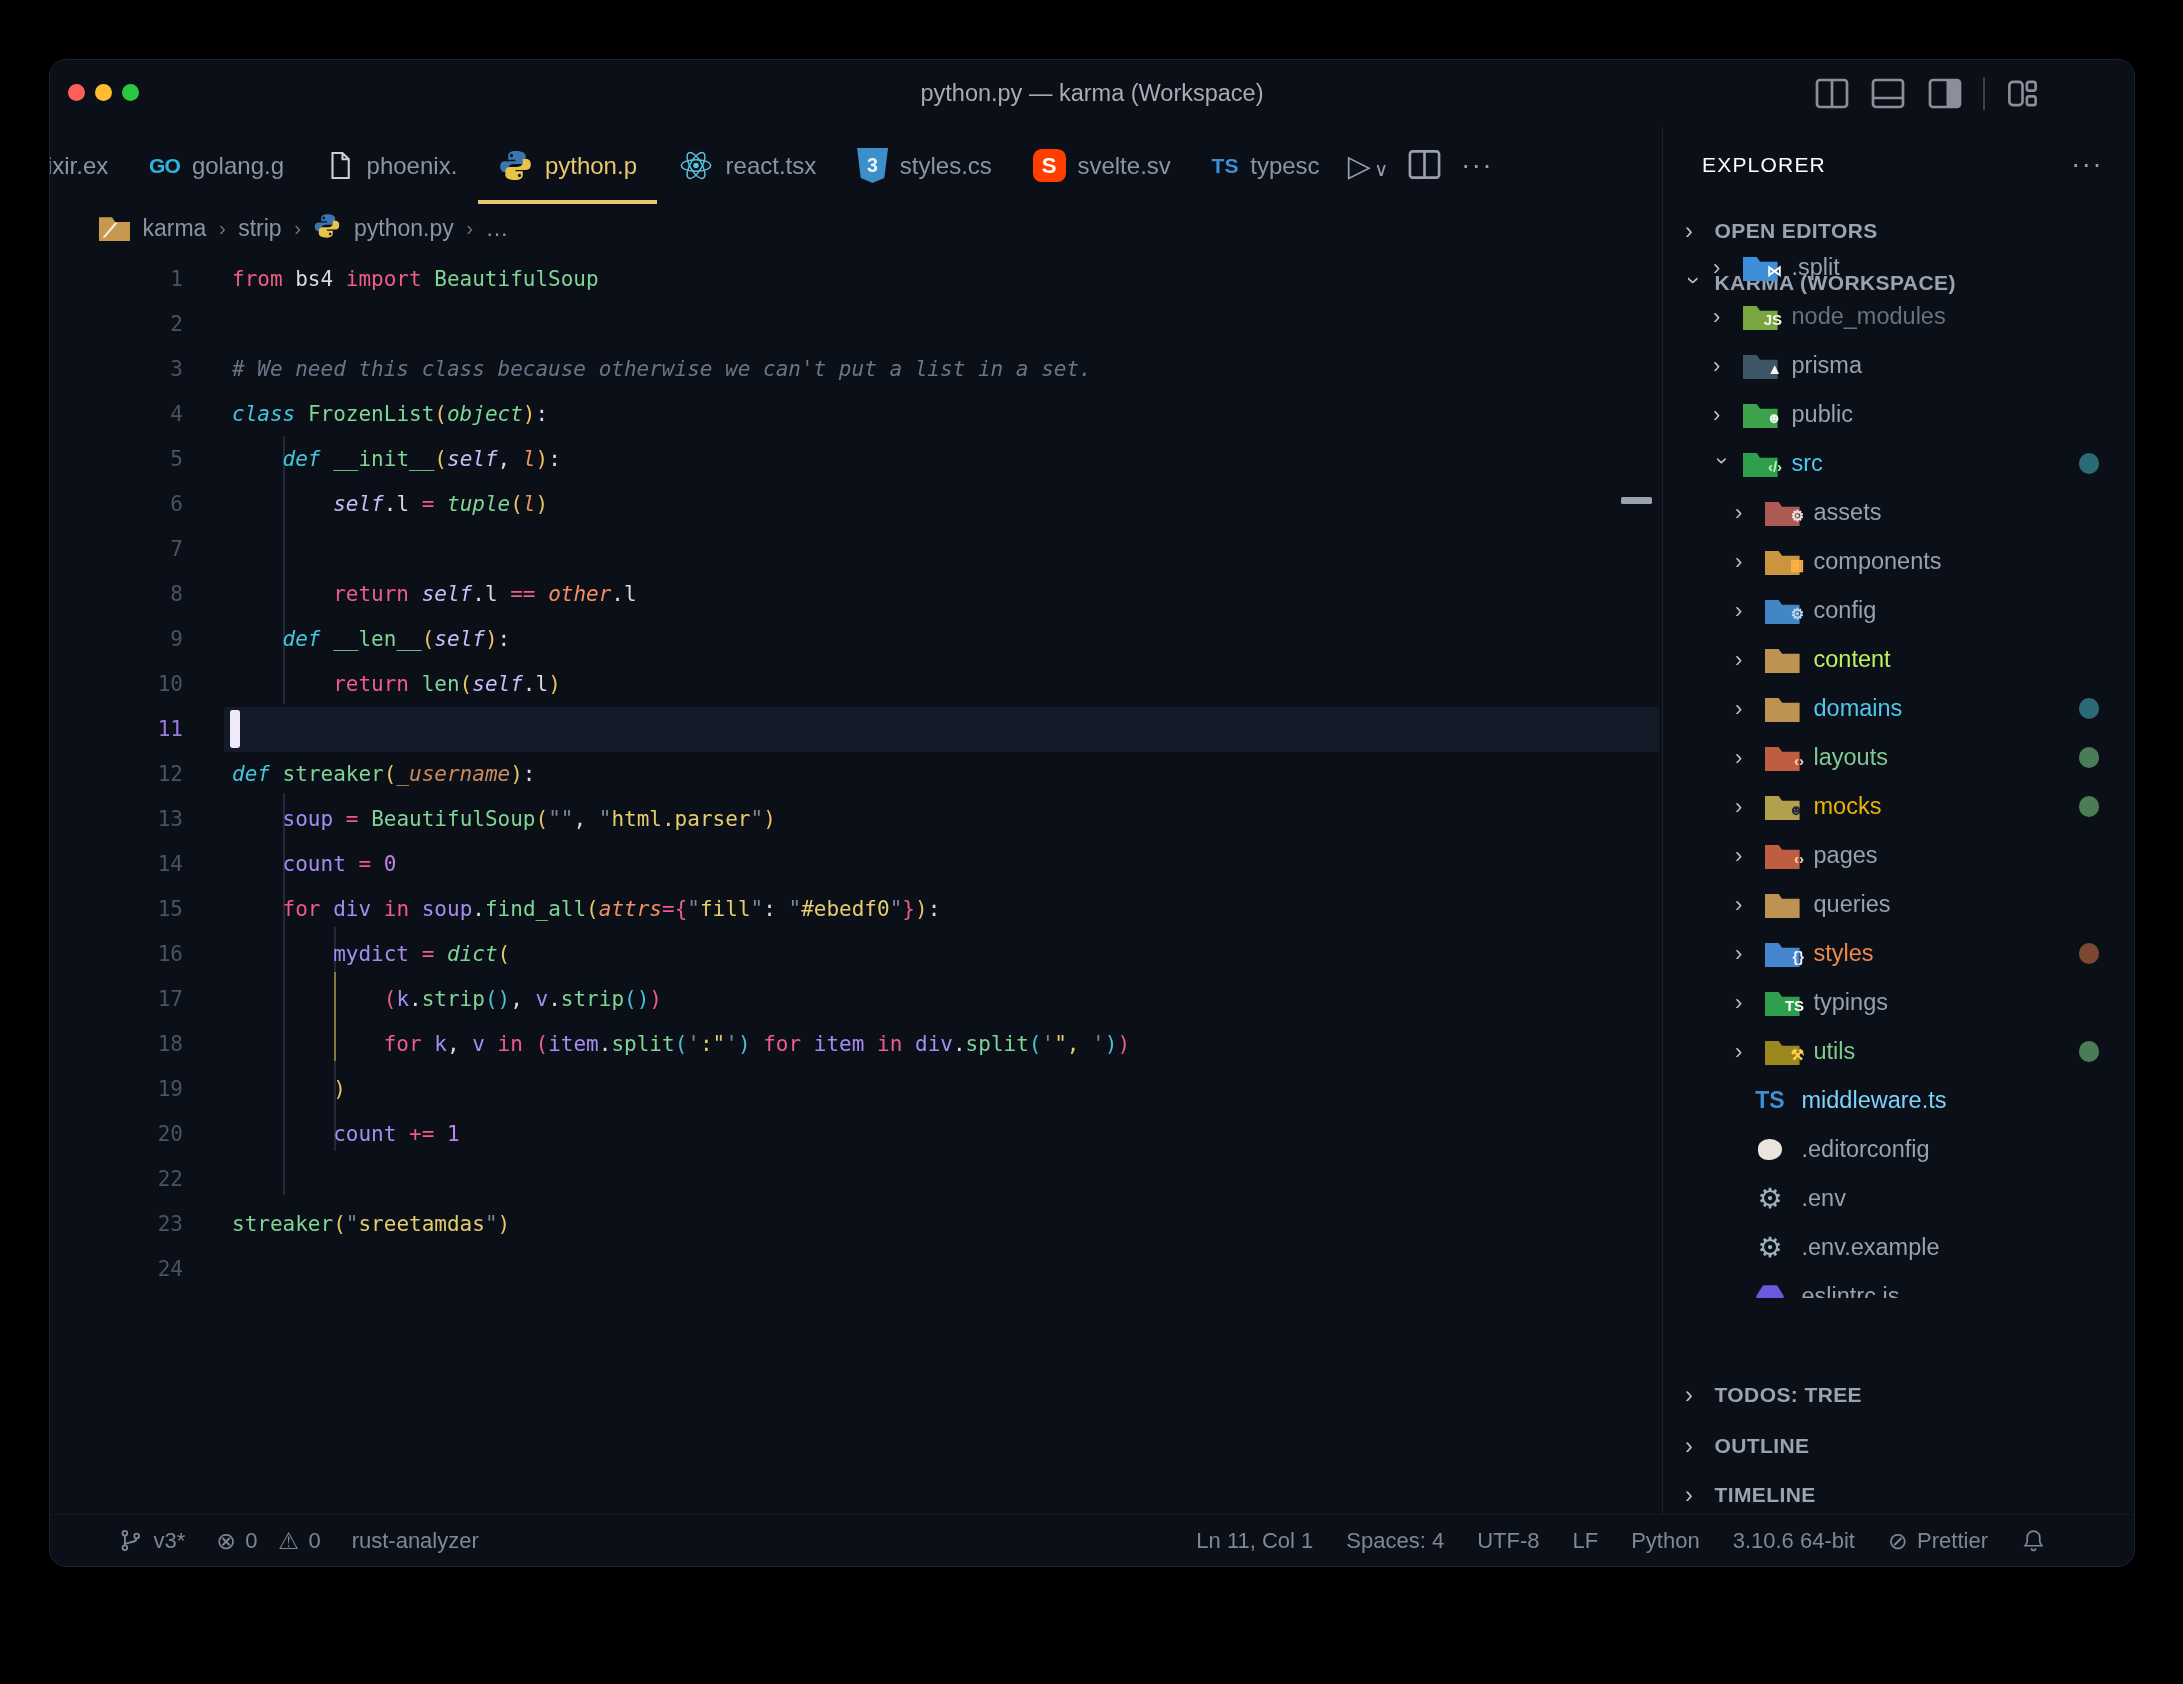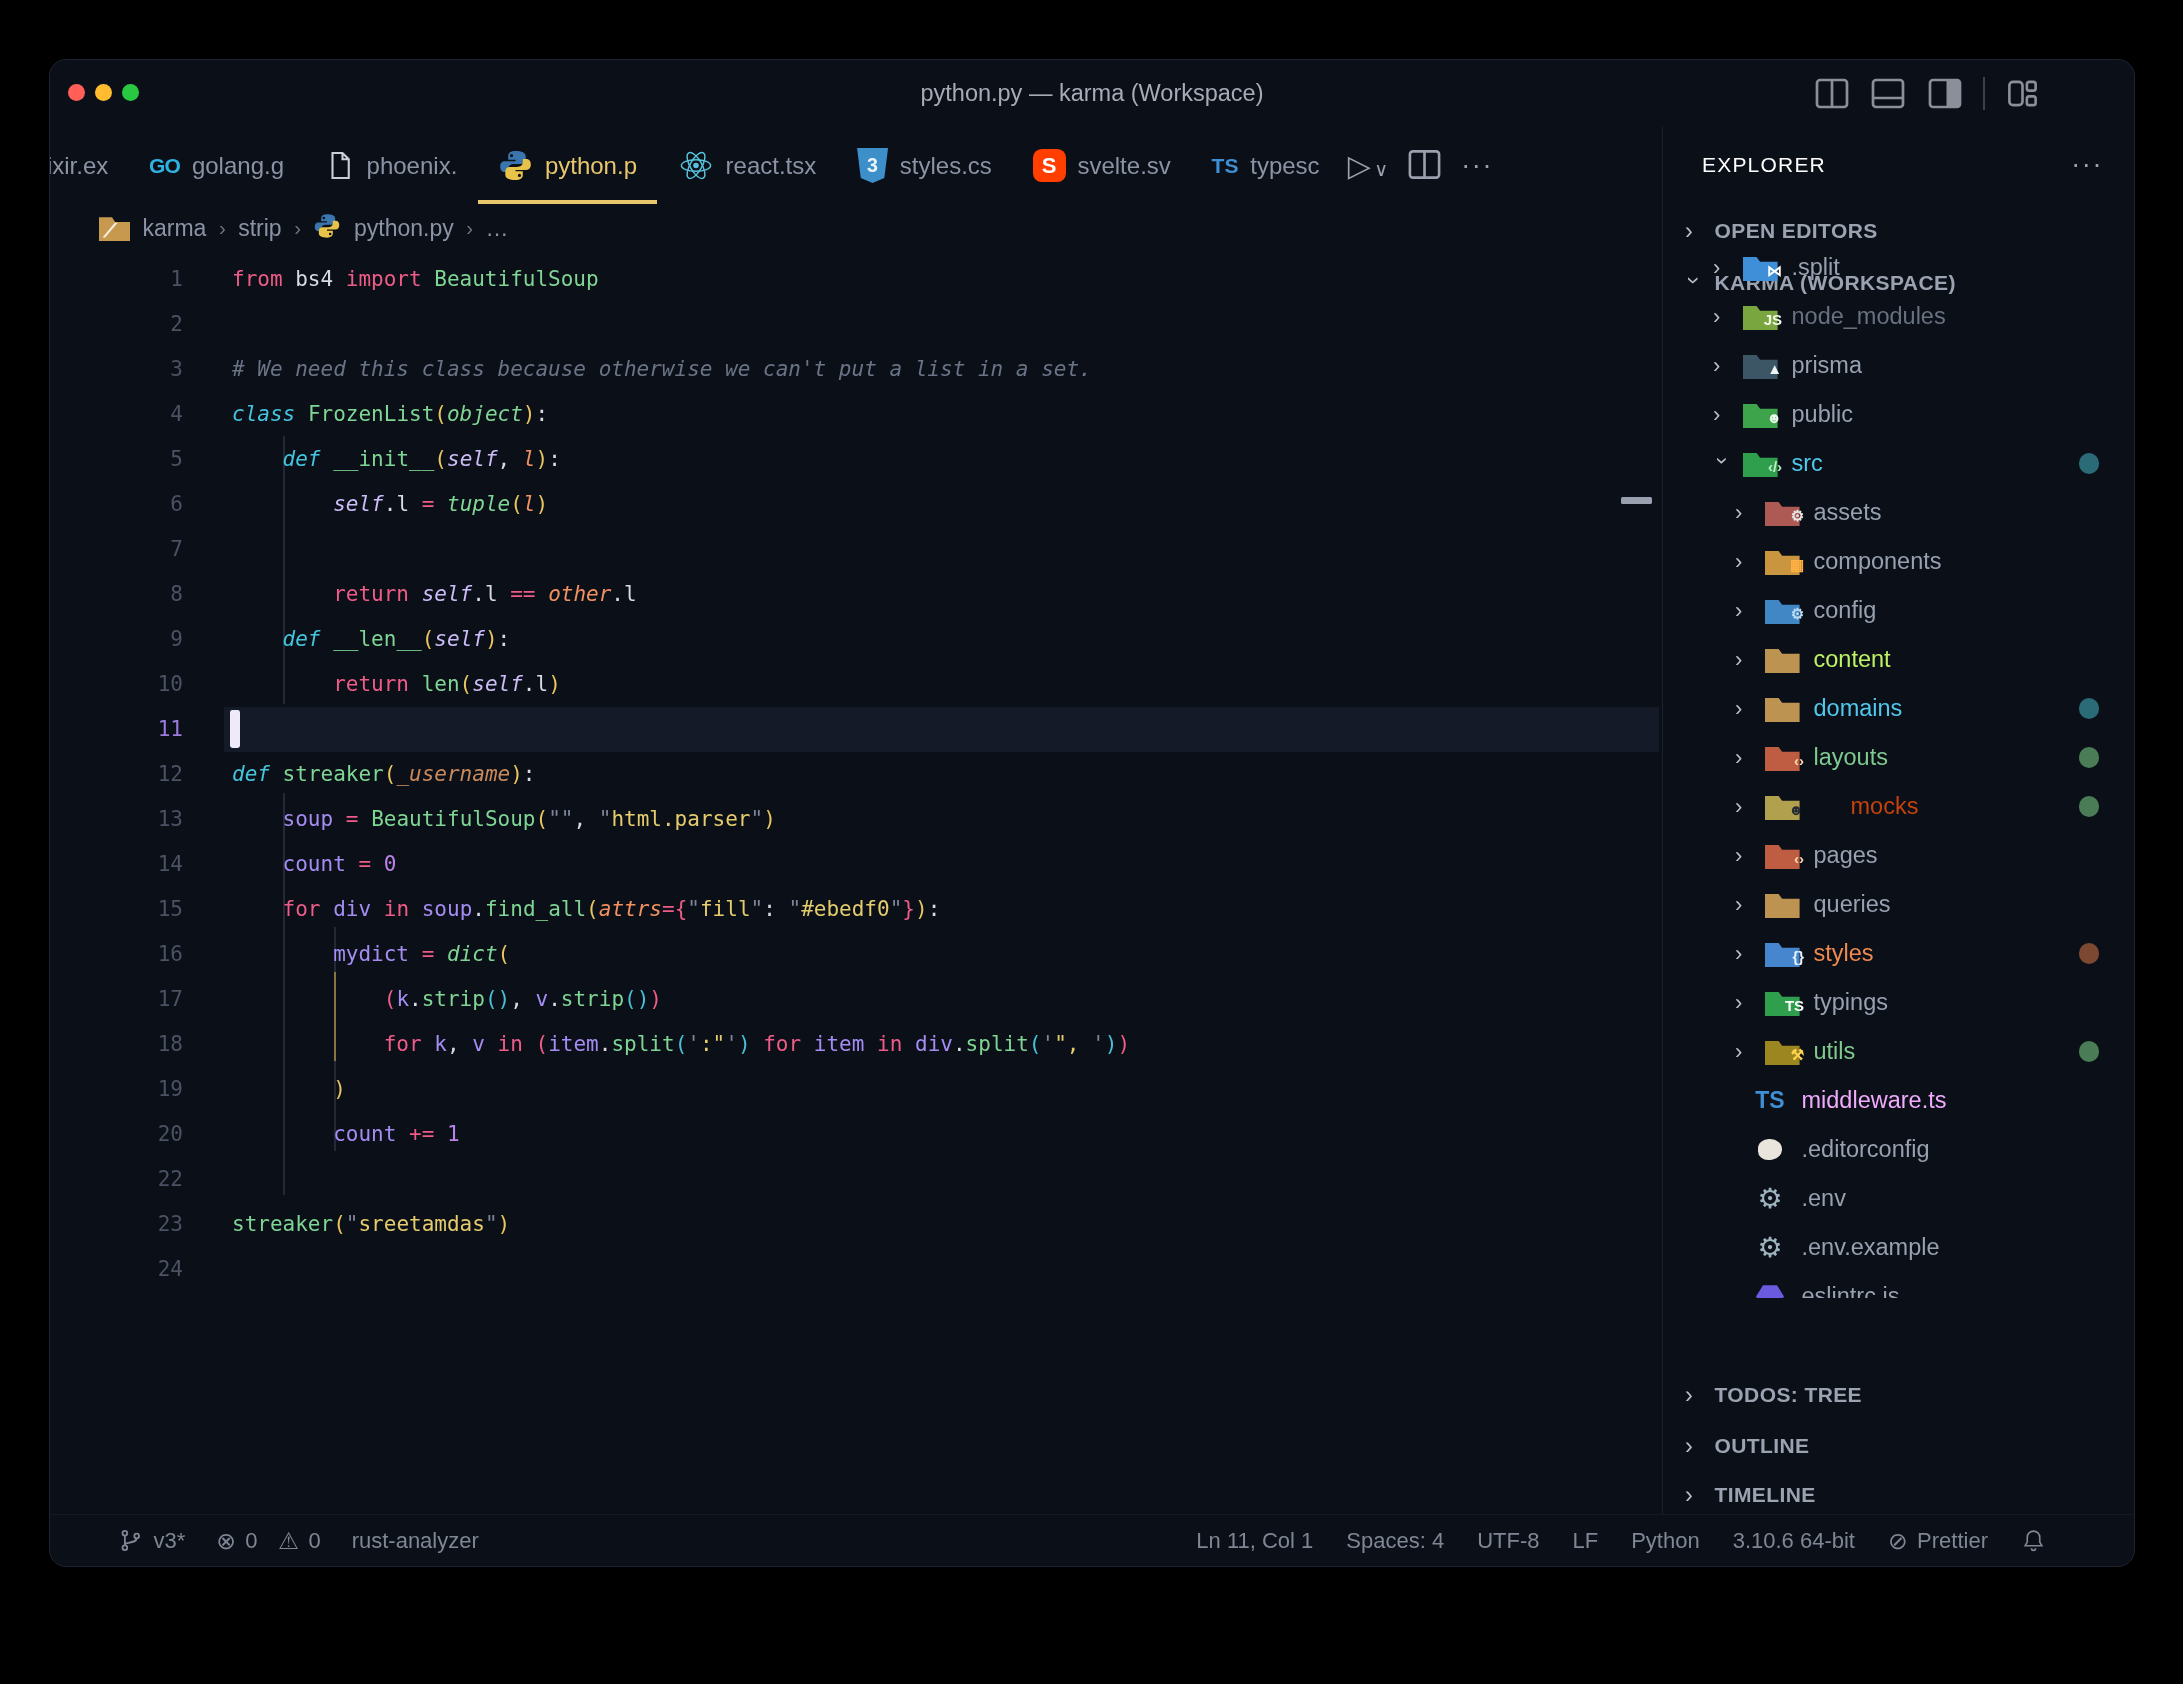--- a/index.html
+++ b/index.html
@@ -355,21 +355,21 @@
             <span style="color: rgb(127, 202, 142);">layouts</span>
             <span class="badge" style="background: rgb(74, 125, 85);"></span>
           </div>
           <div class="trow" style="padding-left: 72px;">
             <span class="chev">›</span>
             <span style="width: 11px; flex: 0 0 auto;"></span>
             <span class="ticon">
               <span class="fold" style="background: rgb(177, 161, 78);"></span>
               <span class="fov" style="color: rgb(38, 43, 51);">☻</span>
             </span>
-            <span style="color: #c2410c; margin-left: 37px;">mocks</span>
+            <span style="color: #eab308;">mocks</span>
             <span class="badge" style="background: rgb(74, 125, 85);"></span>
           </div>
           <div class="trow" style="padding-left: 72px;">
             <span class="chev">›</span>
             <span style="width: 11px; flex: 0 0 auto;"></span>
             <span class="ticon">
               <span class="fold" style="background: rgb(191, 93, 67);"></span>
               <span class="fov" style="color: rgb(255, 216, 173);">‹›</span>
             </span>
             <span style="color: rgb(152, 161, 176);">pages</span>
@@ -406,21 +406,21 @@
             <span style="width: 11px; flex: 0 0 auto;"></span>
             <span class="ticon">
               <span class="fold" style="background: rgb(156, 134, 31);"></span>
               <span class="fov" style="color: rgb(255, 213, 79);">⚒</span>
             </span>
             <span style="color: rgb(127, 202, 142);">utils</span>
             <span class="badge" style="background: rgb(74, 125, 85);"></span>
           </div>
           <div class="trow" style="padding-left: 88px;">
             <span class="ticon ftext" style="color: rgb(63, 143, 212);">TS</span>
-            <span style="color: #f0abfc;">middleware.ts</span>
+            <span style="color: #7dd3fc;">middleware.ts</span>
           </div>
           <div class="trow" style="padding-left: 88px;">
             <span class="ticon">
               <span class="blob" style="background: rgb(233, 228, 220);"></span>
             </span>
             <span style="color: rgb(152, 161, 176);">.editorconfig</span>
           </div>
           <div class="trow" style="padding-left: 88px;">
             <span class="ticon fglyph" style="color: rgb(157, 180, 192);">⚙</span>
             <span style="color: rgb(152, 161, 176);">.env</span>

